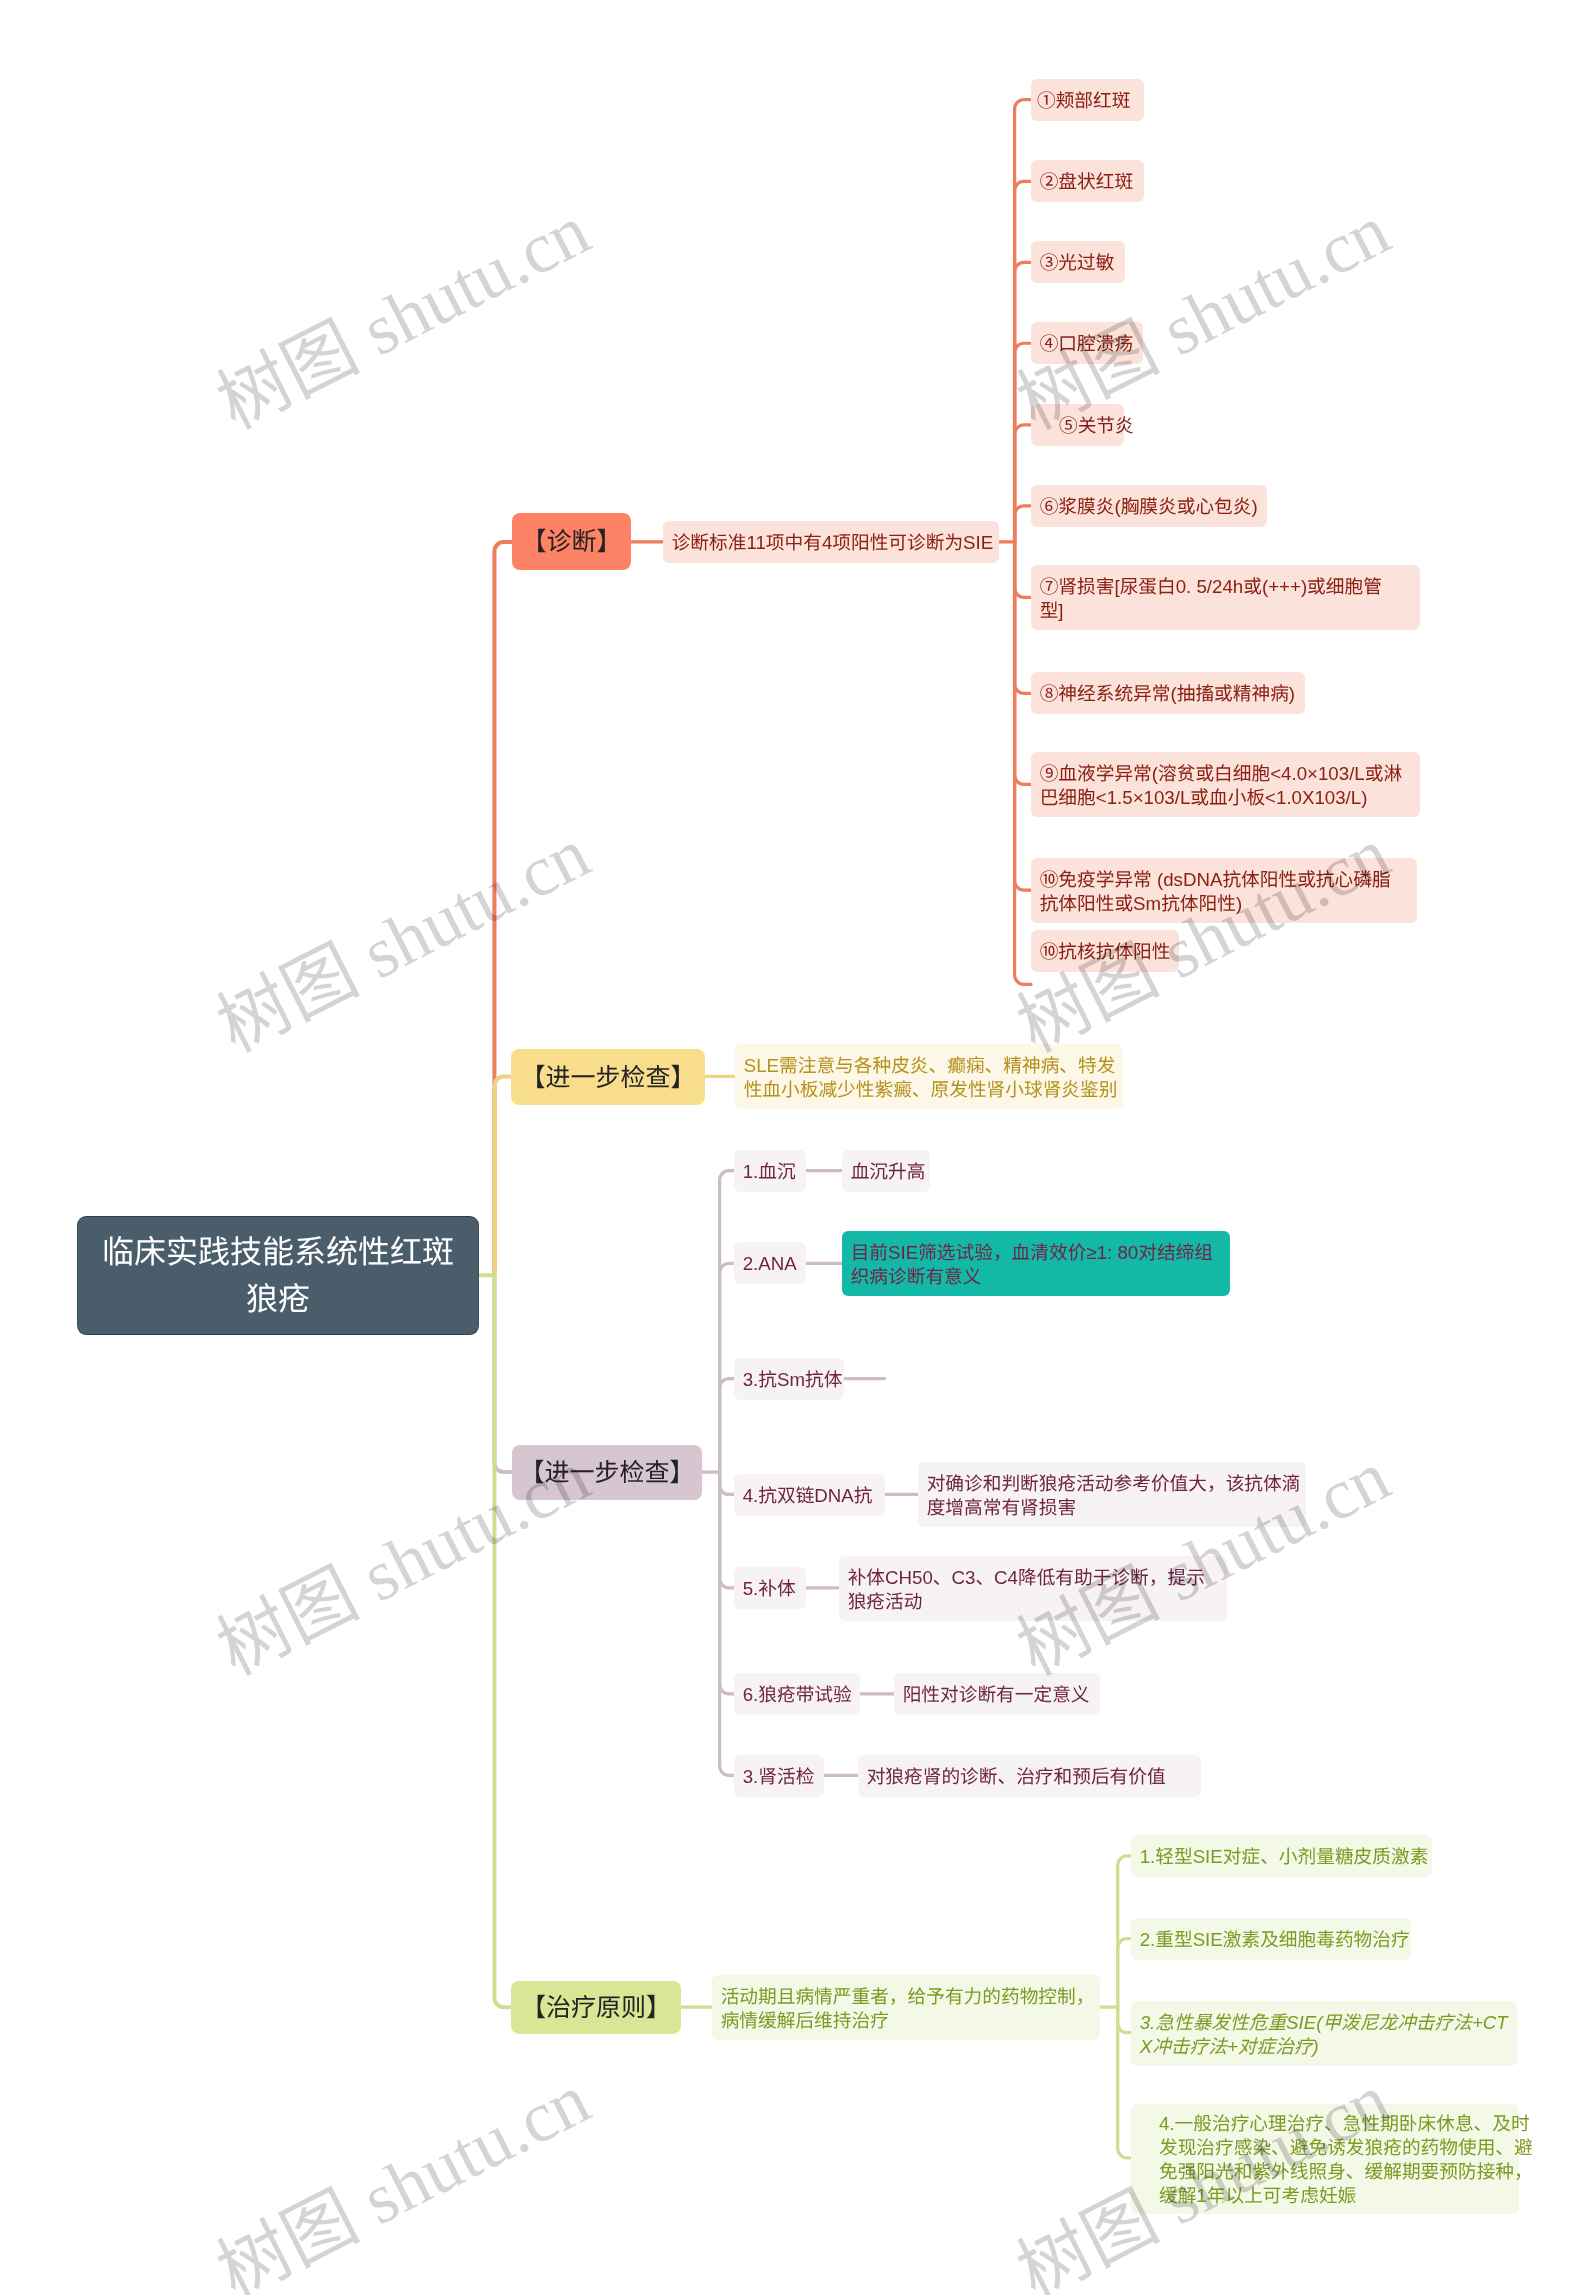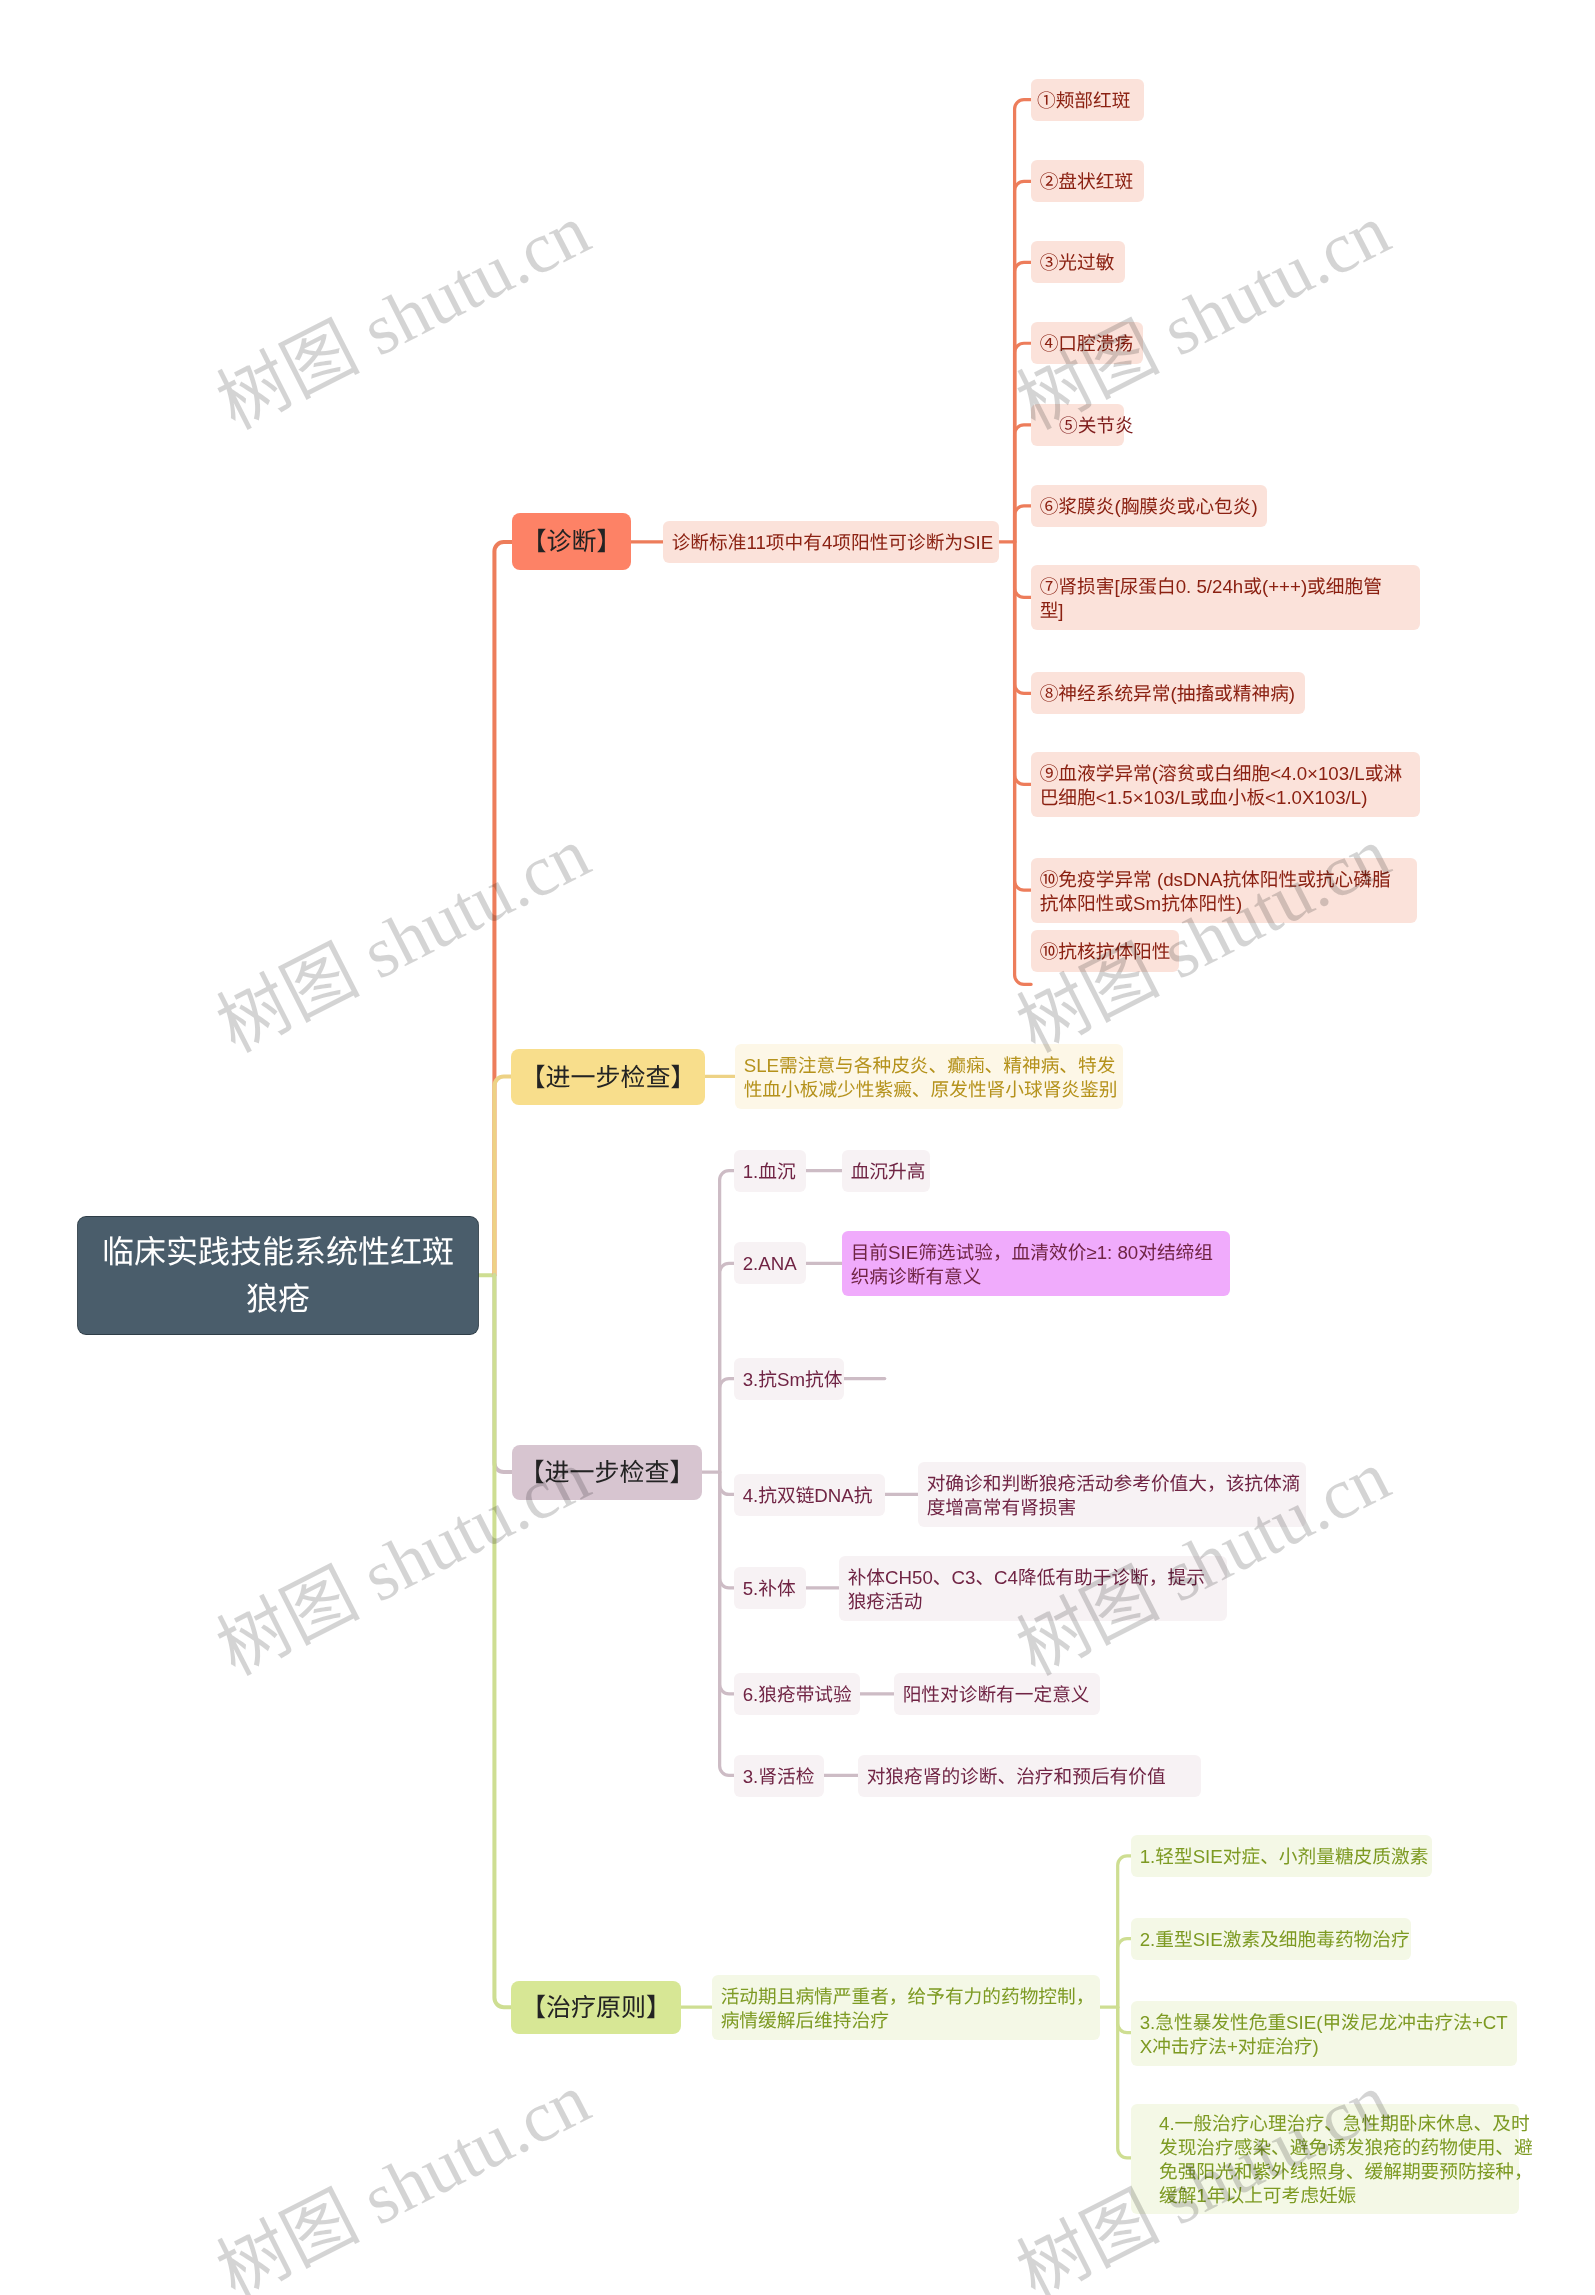--- a/index.html
+++ b/index.html
@@ -126,21 +126,21 @@
     </div>
 <div class="nd leaf" style="left:734px;top:1150px;width:72px;height:42px;background:#F7F2F4;color:#702444;">
       <span class="t">1.血沉</span>
     </div>
 <div class="nd leaf" style="left:842px;top:1150px;width:88px;height:42px;background:#F7F2F4;color:#702444;">
       <span class="t">血沉升高</span>
     </div>
 <div class="nd leaf" style="left:734px;top:1242px;width:72px;height:42px;background:#F7F2F4;color:#702444;">
       <span class="t">2.ANA</span>
     </div>
-<div class="nd leaf" style="left:842px;top:1231px;width:388px;height:65px;background:#f0abfc;color:#702444;">
+<div class="nd leaf" style="left:842px;top:1231px;width:388px;height:65px;background:#14b8a6;color:#702444;">
       <span class="t">目前SIE筛选试验，血清效价≥1: 80对结缔组<br>织病诊断有意义</span>
     </div>
 <div class="nd leaf" style="left:734px;top:1358px;width:110px;height:42px;background:#F7F2F4;color:#702444;">
       <span class="t">3.抗Sm抗体</span>
     </div>
 <div class="nd leaf" style="left:734px;top:1474px;width:151px;height:42px;background:#F7F2F4;color:#702444;">
       <span class="t">4.抗双链DNA抗</span>
     </div>
 <div class="nd leaf" style="left:918px;top:1462px;width:388px;height:65px;background:#F7F2F4;color:#702444;">
       <span class="t">对确诊和判断狼疮活动参考价值大，该抗体滴<br>度增高常有肾损害</span>
@@ -162,21 +162,21 @@
     </div>
 <div class="nd leaf" style="left:858px;top:1755px;width:343px;height:42px;background:#F7F2F4;color:#702444;">
       <span class="t">对狼疮肾的诊断、治疗和预后有价值</span>
     </div>
 <div class="nd leaf" style="left:1131px;top:1835px;width:301px;height:42px;background:#F4F8E6;color:#7D9A22;">
       <span class="t">1.轻型SIE对症、小剂量糖皮质激素</span>
     </div>
 <div class="nd leaf" style="left:1131px;top:1918px;width:280px;height:42px;background:#F4F8E6;color:#7D9A22;">
       <span class="t">2.重型SIE激素及细胞毒药物治疗</span>
     </div>
-<div class="nd leaf" style="left:1131px;top:2001px;width:386px;height:65px;background:#F4F8E6;color:#7D9A22;">
+<div class="nd leaf" style="left:1131px;top:2001px;width:386px;height:65px;background:#F4F8E6;color:#7D9A22;font-style:italic;">
       <span class="t">3.急性暴发性危重SIE(甲泼尼龙冲击疗法+CT<br>X冲击疗法+对症治疗)</span>
     </div>
 <div class="nd leaf" style="left:1131px;top:2104px;width:388px;height:110px;background:#F4F8E6;color:#7D9A22;padding-left:28px;">
       <span class="t">4.一般治疗心理治疗、急性期卧床休息、及时<br>发现治疗感染、避免诱发狼疮的药物使用、避<br>免强阳光和紫外线照身、缓解期要预防接种，<br>缓解1年以上可考虑妊娠</span>
     </div>
 <div class="wmwrap">
 <div class="wm" style="left:244px;top:344px;">树图 shutu.cn</div>
 <div class="wm" style="left:1044px;top:344px;">树图 shutu.cn</div>
 <div class="wm" style="left:244px;top:967px;">树图 shutu.cn</div>
 <div class="wm" style="left:1044px;top:967px;">树图 shutu.cn</div>

